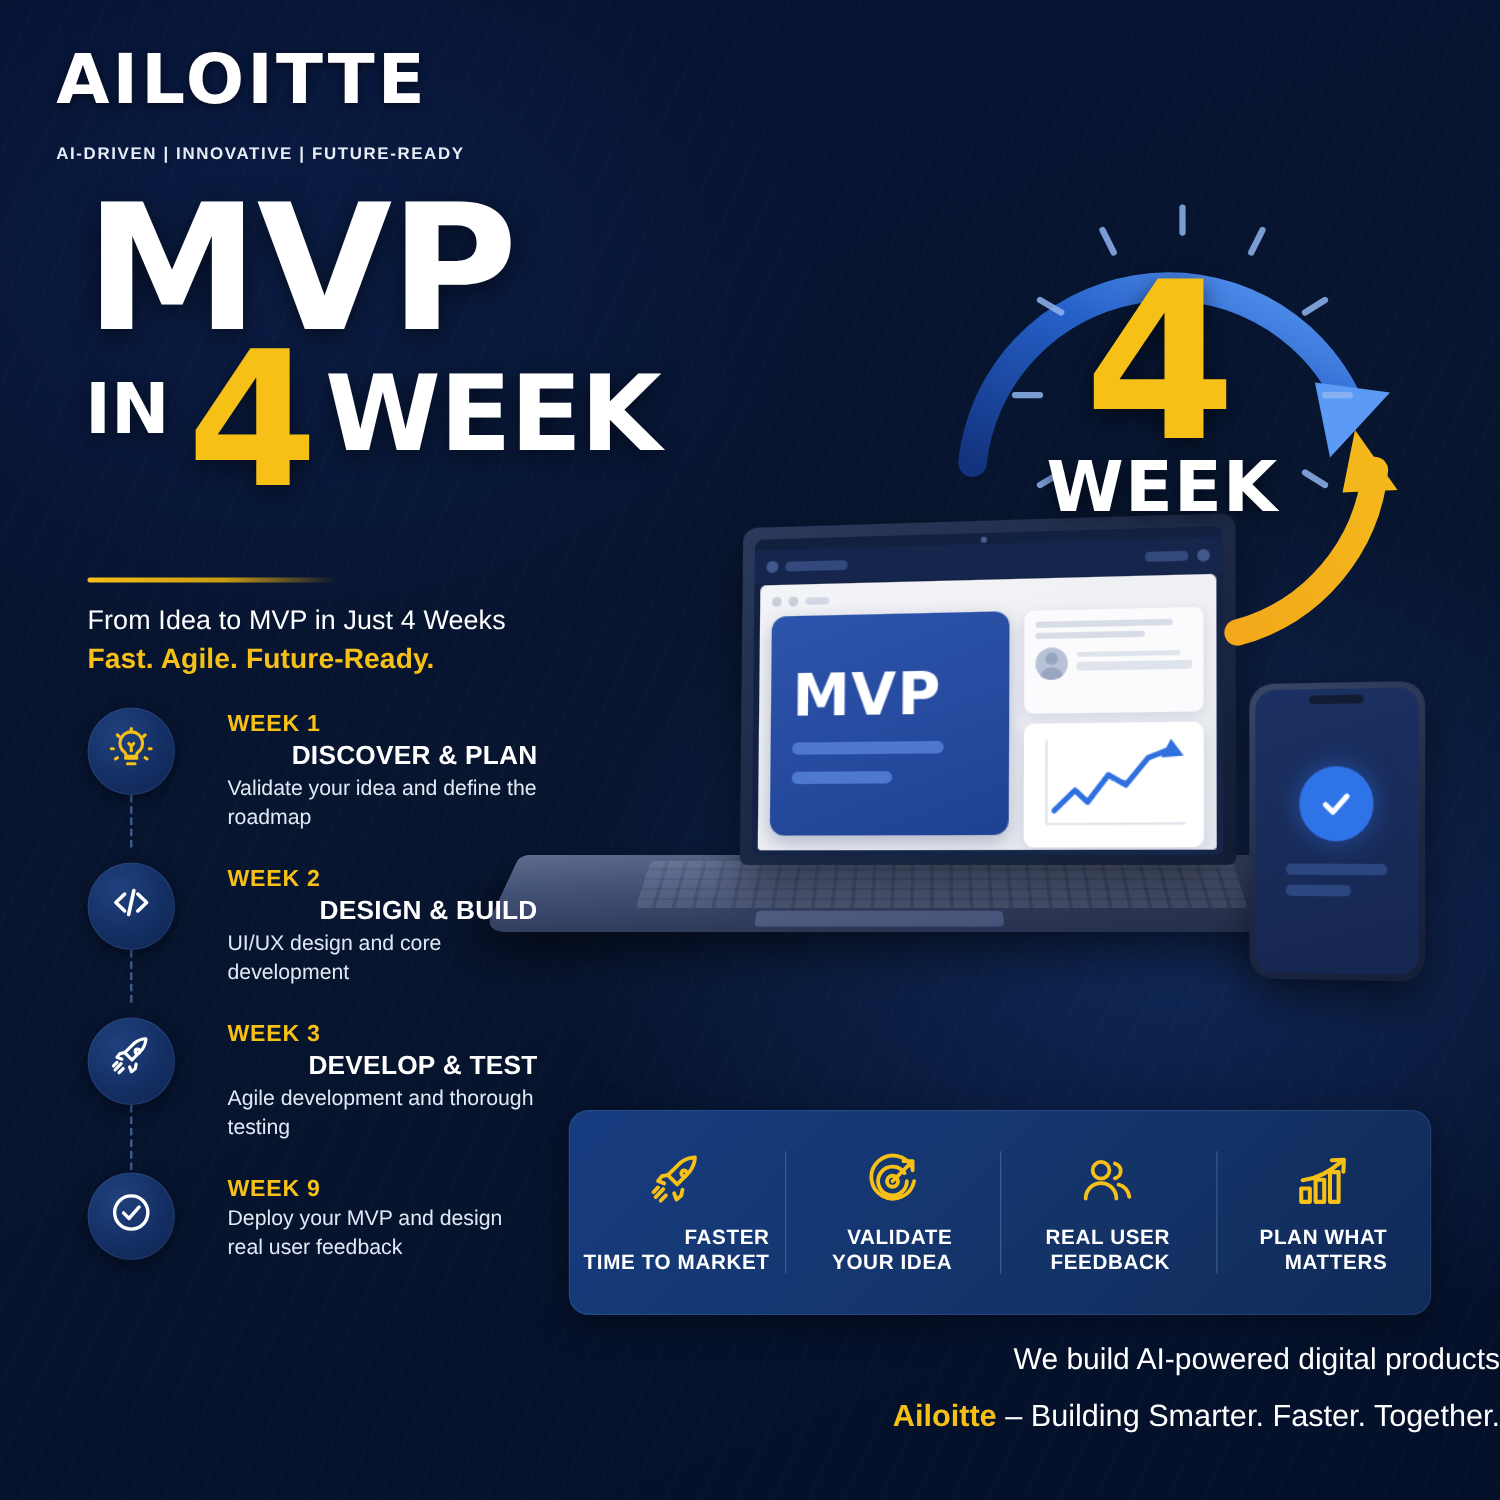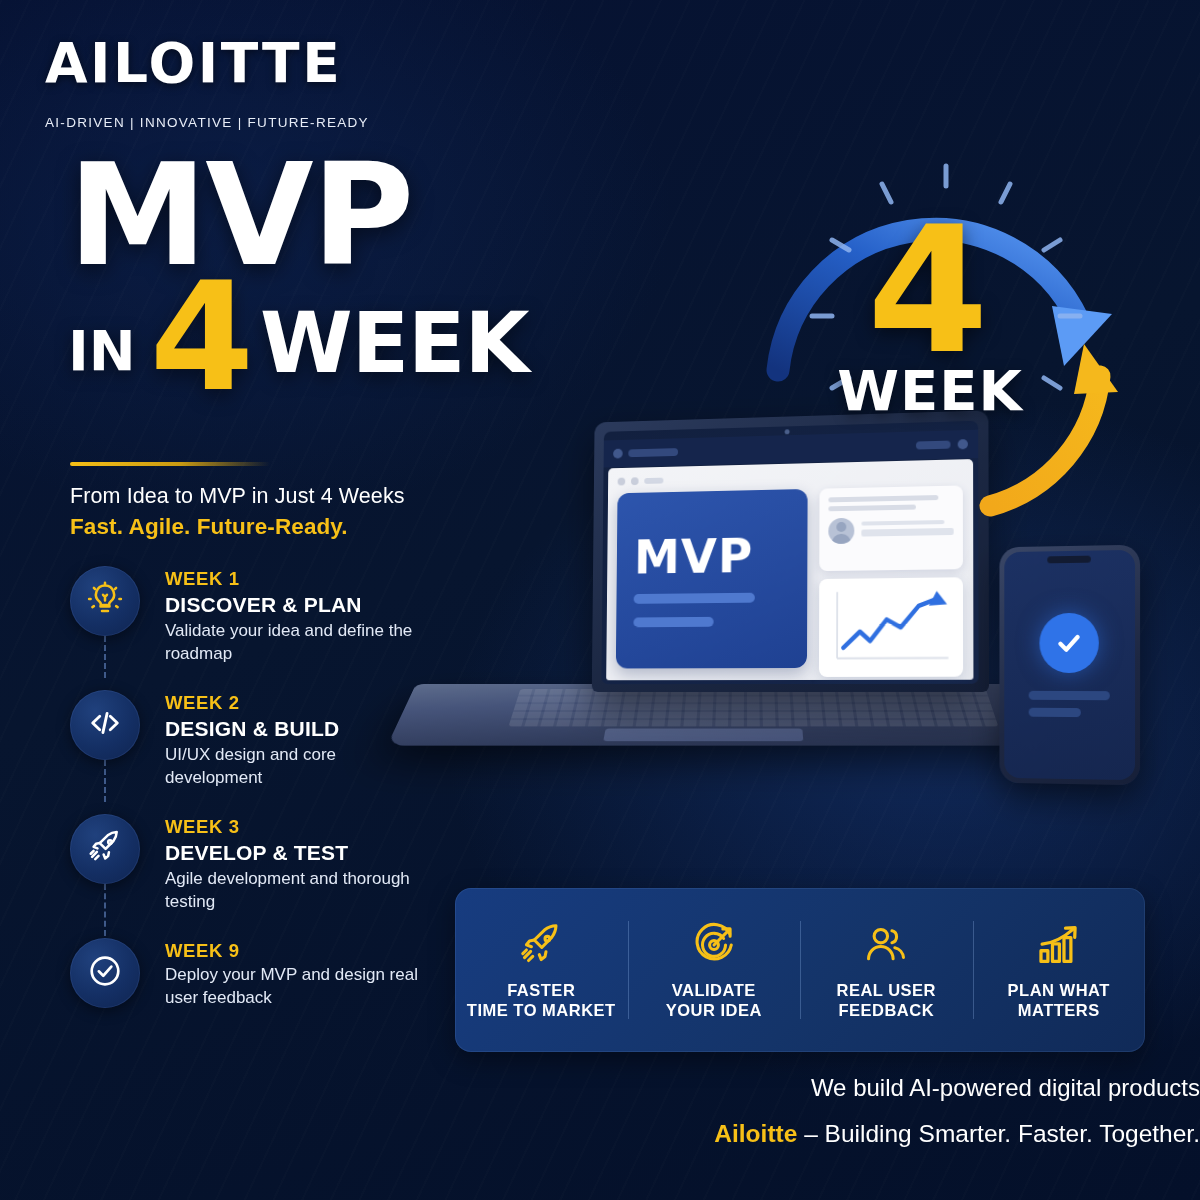--- a/index.html
+++ b/index.html
@@ -30,32 +30,32 @@
   .logo-wrap { position:absolute; left:45px; top:36px; z-index:12; }
   .logo-row { display:flex; align-items:center; }
   .logo-mark { position:relative; width:0; height:0; }
   .logo-text {
     font-size:55px; font-weight:700; letter-spacing:2.5px; color:#ffffff;
     font-family:"DejaVu Sans", sans-serif;
     line-height:1;
     text-shadow:0 2px 8px rgba(0,0,0,.55);
   }
   .logo-tag {
-    margin-top:24px; font-size:13.5px; letter-spacing:1.3px; font-weight:400;
+    margin-top:24px; font-size:13.5px; letter-spacing:1.3px; font-weight:700;
     color:#e8edf7; font-family:"Liberation Sans", sans-serif;
   }
 
   
   .headline { position:absolute; left:68px; top:152px; z-index:11; }
   .h-mvp {
     font-size:140px; font-weight:800; color:#ffffff; line-height:.92;
     letter-spacing:-2px; font-family:"DejaVu Sans", sans-serif;
     text-shadow:0 6px 22px rgba(0,0,0,.55);
   }
-  .h-row2 { display:flex; align-items:flex-end; margin-top:-4px; }
+  .h-row2 { display:flex; align-items:center; margin-top:-4px; }
   .h-in {
     font-size:56px; font-weight:800; color:#ffffff; letter-spacing:0px;
     font-family:"DejaVu Sans", sans-serif; line-height:1; margin-bottom:18px;
     text-shadow:0 4px 16px rgba(0,0,0,.5);
   }
   .h-4 {
     font-size:150px; font-weight:800; color:#f7c017; line-height:.8;
     font-family:"DejaVu Sans", sans-serif; margin-left:14px; margin-right:6px;
     text-shadow:0 6px 20px rgba(0,0,0,.45);
   }
@@ -87,27 +87,28 @@
     background:radial-gradient(circle at 36% 30%, #20417d 0%, #142f64 55%, #0f2450 100%);
     display:flex; align-items:center; justify-content:center;
     box-shadow:0 3px 14px rgba(0,0,0,.45), inset 0 0 0 1px rgba(120,160,230,.12);
     z-index:3;
   }
   .tl-connector {
     position:absolute; left:34px; width:2px;
     border-left:2px dashed rgba(120,160,230,.5);
     z-index:1;
   }
-  .tl-body { margin-left:25px; padding-top:1px; }
+  .tl-body { margin-left:42px; padding-top:1px; }
   .tl-week {
     font-size:18.5px; font-weight:700; color:#f7c017; letter-spacing:.6px; line-height:1.25;
   }
   .tl-title {
     font-size:21px; font-weight:700; color:#ffffff; letter-spacing:.2px; line-height:1.3;
     margin-top:1px;
+    text-align:right;
   }
   .tl-desc {
     font-size:17px; color:#e2e9f6; line-height:1.34; margin-top:2px; font-weight:400;
   }
 
   
   .clock { position:absolute; left:752px; top:108px; width:400px; height:420px; z-index:6; }
   .clock-center {
     position:absolute; left:0; right:0; top:108px; text-align:center; z-index:8;
   }
@@ -237,21 +238,21 @@
   .ben-cell{
     flex:1; height:100%; display:flex; flex-direction:column;
     align-items:center; justify-content:center; position:relative; padding:0 6px;
   }
   .ben-cell + .ben-cell::before{
     content:""; position:absolute; left:0; top:20%; height:60%; width:1px;
     background:rgba(150,185,240,.30);
   }
   .ben-icon{ height:50px; display:flex; align-items:center; justify-content:center; margin-bottom:10px; }
   .ben-label{
-    font-size:16.5px; font-weight:700; color:#ffffff; text-align:center;
+    font-size:16.5px; font-weight:700; color:#ffffff; text-align:right;
     line-height:1.22; letter-spacing:.5px;
   }
 
   
   .footer { position:absolute; left:0; right:0; top:1072px; text-align:right; z-index:11; }
   .f1 { font-size:24px; color:#ffffff; line-height:1.35; font-weight:400; }
   .f1 b { color:#f7c017; font-weight:700; }
   .f2 { font-size:24.5px; color:#ffffff; margin-top:16px; font-weight:400; }
   .f2 .brand { color:#f7c017; font-weight:700; }
 </style>

